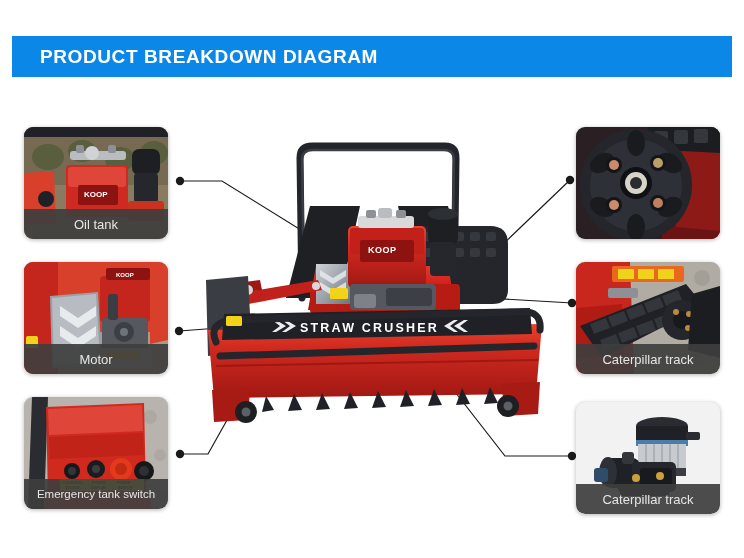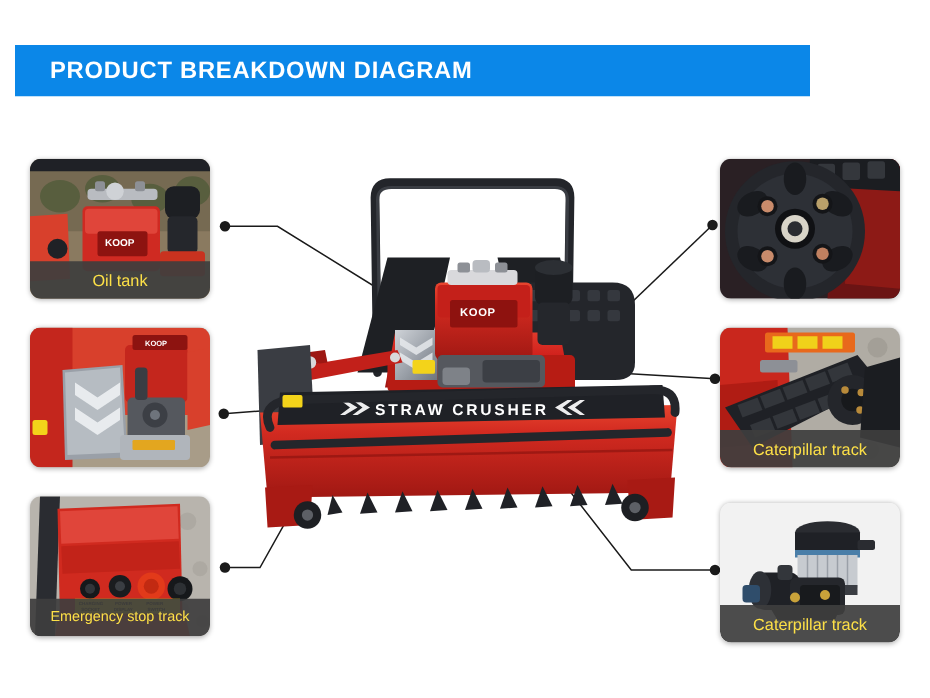--- a/index.html
+++ b/index.html
@@ -14,21 +14,21 @@
     overflow: hidden;
     font-family: "Liberation Sans", sans-serif;
     background: #ffffff;
   }
 
   
   #header-banner {
     position: absolute;
     left: 12px;
     top: 36px;
-    width: 636px;
+    width: 720px;
     height: 41px;
     background: #0b87e8;
     display: flex;
     align-items: center;
   }
   #header-title {
     color: #ffffff;
     font-size: 19px;
     font-weight: bold;
     letter-spacing: 0.6px;
@@ -60,21 +60,21 @@
     inset: 0;
     overflow: hidden;
   }
   .card-label {
     position: absolute;
     left: 0;
     right: 0;
     bottom: 0;
     height: 30px;
     background: rgba(62,62,62,0.92);
-    color: #fde047;
+    color: #e5e5e5;
     font-size: 13px;
     display: flex;
     align-items: center;
     justify-content: center;
     border-bottom-left-radius: 9px;
     border-bottom-right-radius: 9px;
     white-space: nowrap;
   }
   .card-label.small { font-size: 11.5px; }
 
@@ -325,20 +325,21 @@
         <rect x="84" y="32" width="10" height="26" rx="3" fill="#3a3d43"></rect>
 
         <path d="M126,20 L144,16 L144,78 L126,82 Z" fill="#d8402c"></path>
 
         <rect x="72" y="86" width="56" height="20" rx="3" fill="#b0b5bb"></rect>
         <rect x="82" y="90" width="34" height="8" rx="1" fill="#e3a61f"></rect>
 
         <rect x="2" y="74" width="12" height="12" rx="2" fill="#f3d31a"></rect>
       </svg>
     </div>
+    <div class="card-label">Motor</div>
   </div>
 
   <div class="callout-card" id="card-emergency-stop">
     <div class="card-photo">
       <svg viewBox="0 0 144 112" width="144" height="112">
         <rect width="144" height="112" fill="#b8b4ad"></rect>
 
         <g fill="#a6a29b" opacity="0.6">
           <circle cx="126" cy="20" r="7"></circle>
             <circle cx="136" cy="58" r="6"></circle>
@@ -367,21 +368,21 @@
             <text x="41" y="92">SOCKET</text>
           <text x="68" y="87">POWER</text>
             <text x="67" y="92">DISPLAY</text>
           <text x="93" y="87">POWER</text>
             <text x="94" y="92">SWITCH</text>
         </g>
 
         <path d="M22,98 L124,94 L128,112 L20,112 Z" fill="#e0453a"></path>
       </svg>
     </div>
-    <div class="card-label small">Emergency stop track</div>
+    <div class="card-label small">Emergency tank switch</div>
   </div>
 
   <div class="callout-card" id="card-driving-wheel">
     <div class="card-photo">
       <svg viewBox="0 0 144 112" width="144" height="112">
         <rect width="144" height="112" fill="#2a2024"></rect>
 
         <path d="M92,0 L144,0 L144,112 L86,112 Z" fill="#6b1414"></path>
         <path d="M104,10 L144,6 L144,104 L100,100 Z" fill="#8d1a16"></path>
 

